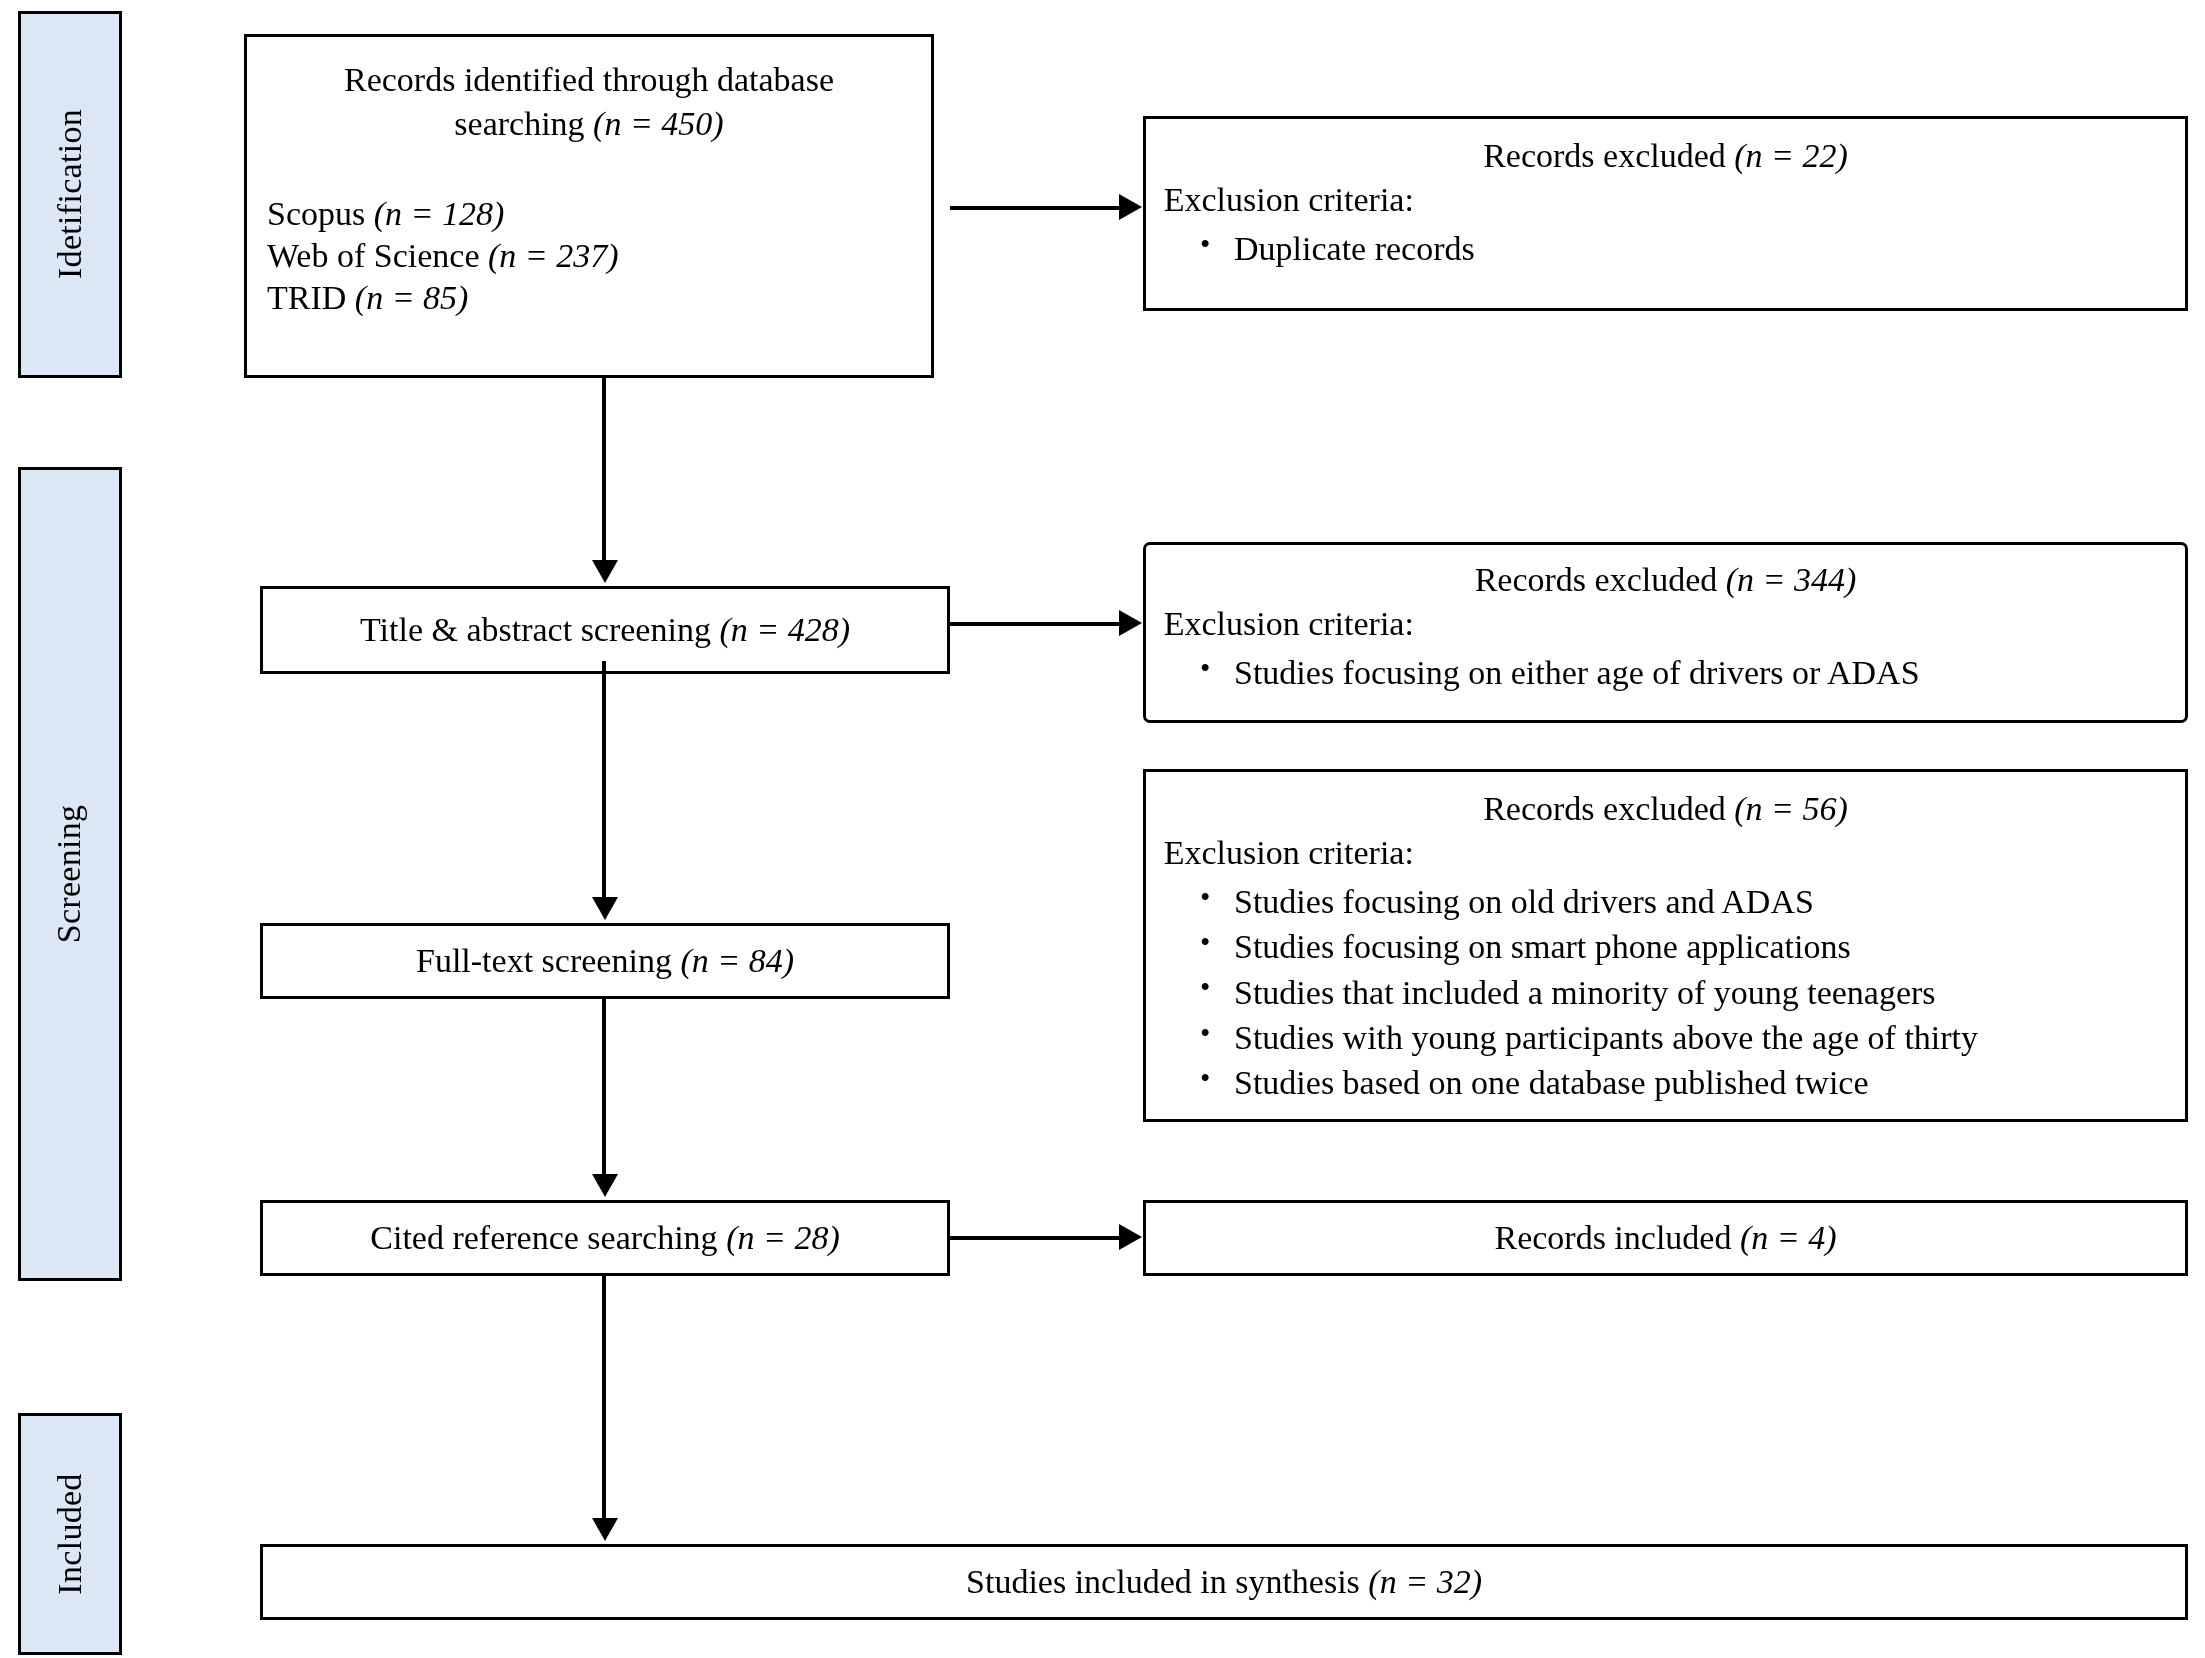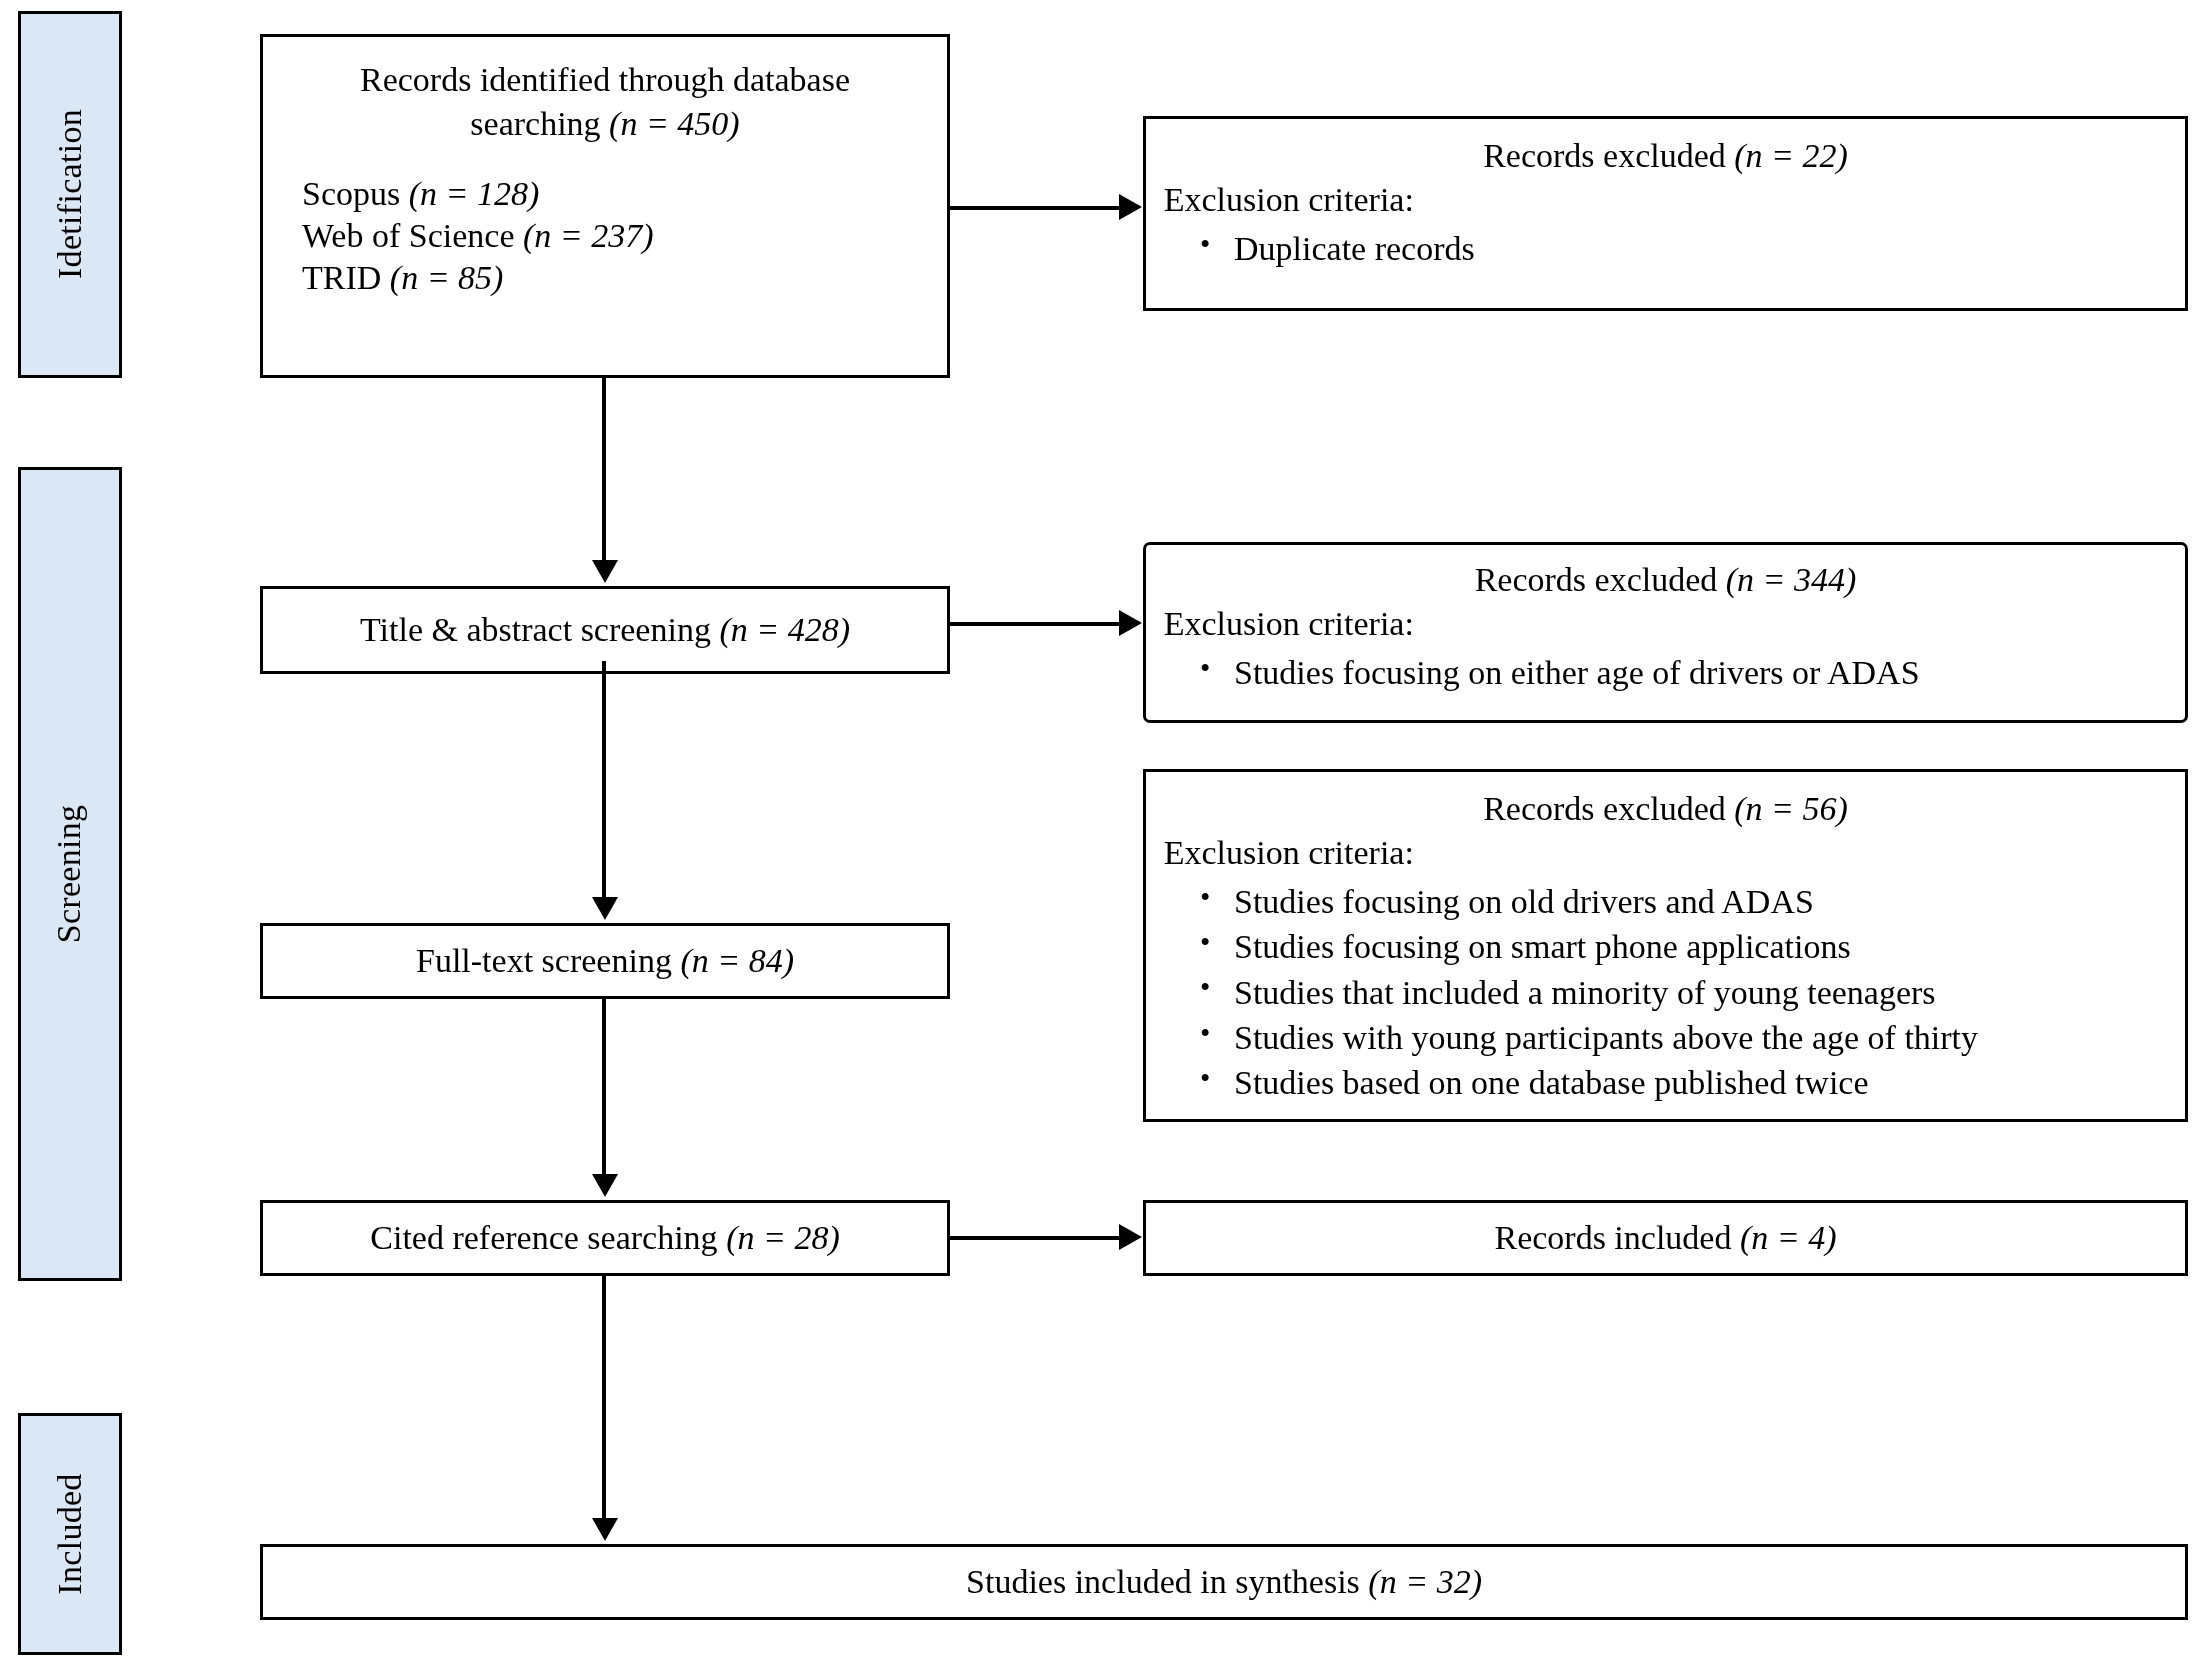--- a/index.html
+++ b/index.html
@@ -59,22 +59,22 @@
     text-align: left;
     font-size: 34px;
     line-height: 1.28;
   }
   em, .ital {
     font-style: italic;
   }
 
   
   .src-list {
-    margin-top: 28px;
-    padding-left: 39px;
+    margin-top: 48px;
+    padding-left: 20px;
   }
   .src-list .left-line {
     line-height: 1.24;
   }
 
   
   .crit-head {
     padding-left: 17.7px;
     text-align: left;
     font-size: 34px;
@@ -141,21 +141,21 @@
   </div>
 
   <div class="stage-band" style="left:17.7px; top:467px; width:104px; height:814px;">
     <span class="stage-label">Screening</span>
   </div>
 
   <div class="stage-band" style="left:17.7px; top:1413px; width:104px; height:242px;">
     <span class="stage-label">Included</span>
   </div>
 
-  <div class="node" style="left:260px; top:34px; width:690px; height:344px;">
+  <div class="node" style="left:244px; top:34px; width:690px; height:344px;">
     <div class="node-inner" style="justify-content:flex-start; padding-top:21px;">
       <div class="center-line">Records identified through database</div>
       <div class="center-line">
         <span>searching</span>
         <em class="ital">(n = 450)</em>
       </div>
       <div class="src-list">
         <div class="left-line">
           <span>Scopus</span>
           <em class="ital">(n = 128)</em>

